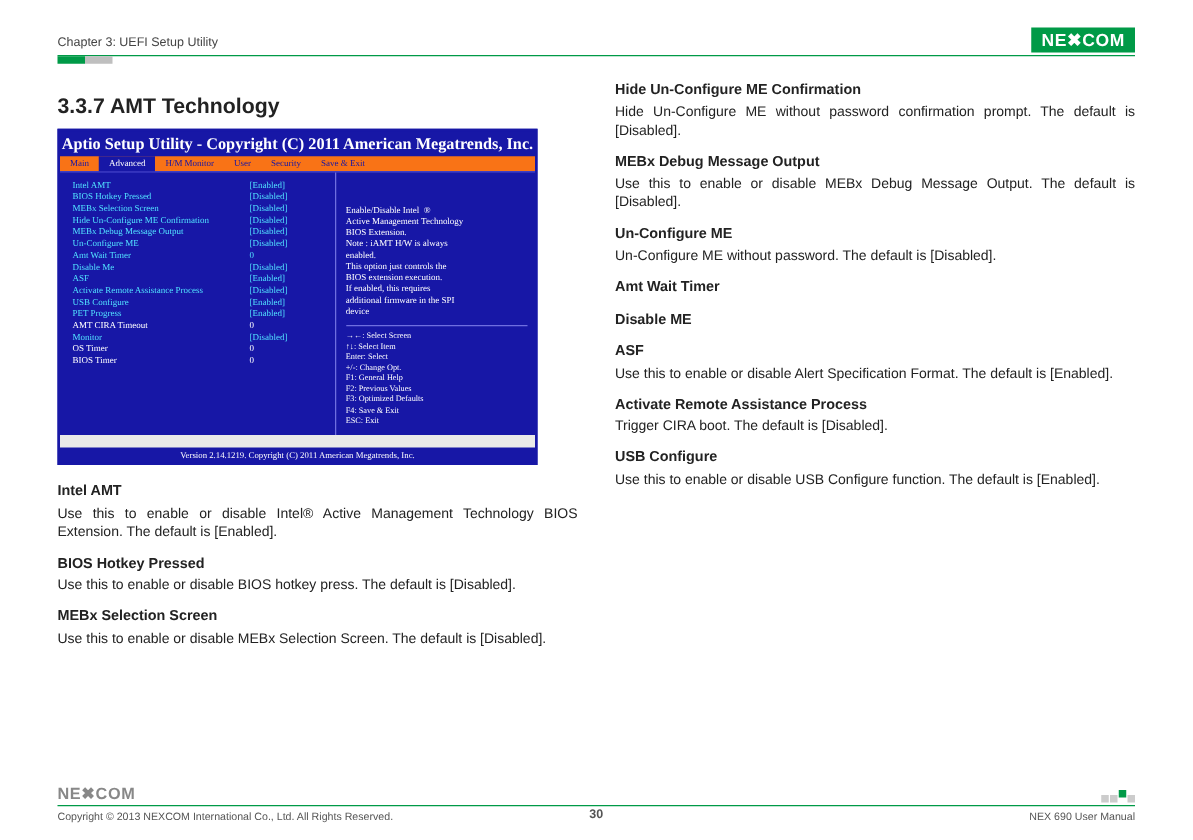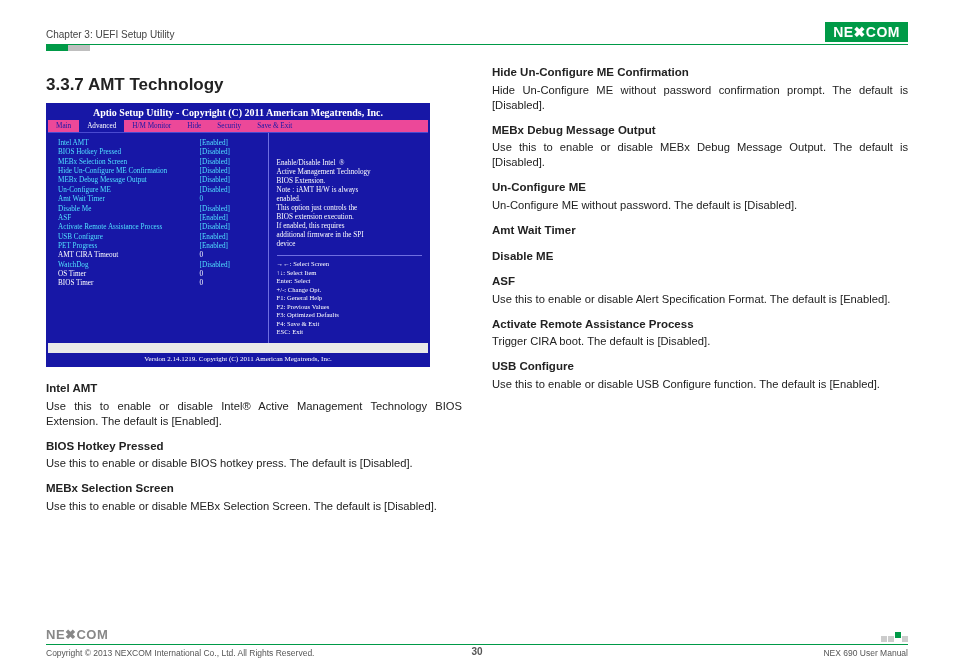--- a/index.html
+++ b/index.html
@@ -59,25 +59,25 @@
     background: #1717a6;
     font-family: "Times New Roman", serif;
     font-size: 7.2px;
     color: #fff;
     width: 380px;
   }
   .bios-titlebar {
     text-align: center;
     font-weight: bold;
     padding: 2px 0;
-    font-size: 10px;
+    font-size: 13px;
   }
   .bios-tabs {
     display: flex;
-    background: #ec4899;
+    background: #f97316;
     color: #1717a6;
     font-weight: normal;
     align-items: center;
   }
   .bios-tabs div {
     padding: 2px 8px;
     font-size: 7.2px;
   }
   .bios-tabs .active {
     background: #1717a6;
@@ -168,21 +168,21 @@
 
   <div class="col">
     <h2 class="section-title">3.3.7  AMT Technology</h2>
 
     <div class="bios-panel">
       <div class="bios-titlebar">Aptio Setup Utility - Copyright (C) 2011 American Megatrends, Inc.</div>
       <div class="bios-tabs" id="bios-tabs">
           <div>Main</div>
           <div class="active">Advanced</div>
           <div>H/M Monitor</div>
-          <div>Hide</div>
+          <div>User</div>
           <div>Security</div>
           <div>Save &amp; Exit</div>
         </div>
       <div class="bios-body">
         <div class="bios-left" id="bios-left">
             <div class="bios-row cyan">
               <div class="bios-label">Intel AMT</div>
               <div class="bios-val">[Enabled]</div>
             </div>
             <div class="bios-row cyan">
@@ -227,21 +227,21 @@
             </div>
             <div class="bios-row cyan">
               <div class="bios-label">PET Progress</div>
               <div class="bios-val">[Enabled]</div>
             </div>
             <div class="bios-row whitebold">
               <div class="bios-label">AMT CIRA Timeout</div>
               <div class="bios-val">0</div>
             </div>
             <div class="bios-row cyan">
-              <div class="bios-label">WatchDog</div>
+              <div class="bios-label">Monitor</div>
               <div class="bios-val">[Disabled]</div>
             </div>
             <div class="bios-row whitebold">
               <div class="bios-label">  OS Timer</div>
               <div class="bios-val">0</div>
             </div>
             <div class="bios-row whitebold">
               <div class="bios-label">  BIOS Timer</div>
               <div class="bios-val">0</div>
             </div>

